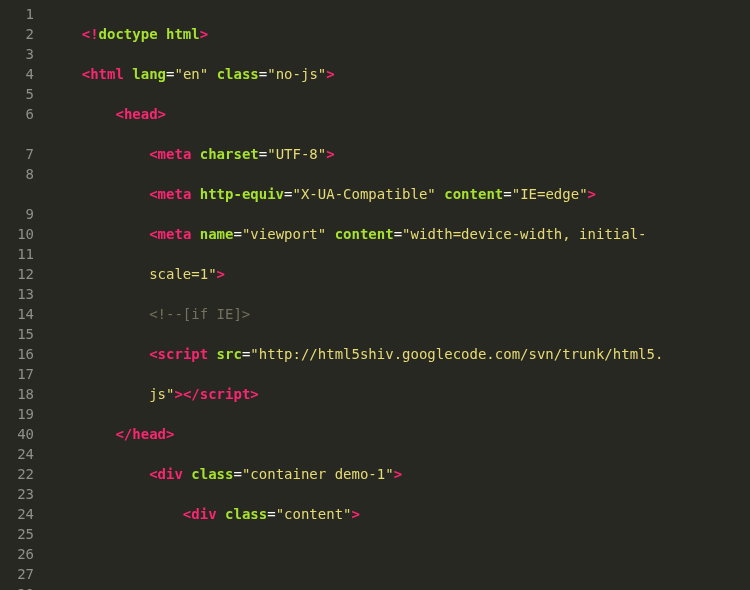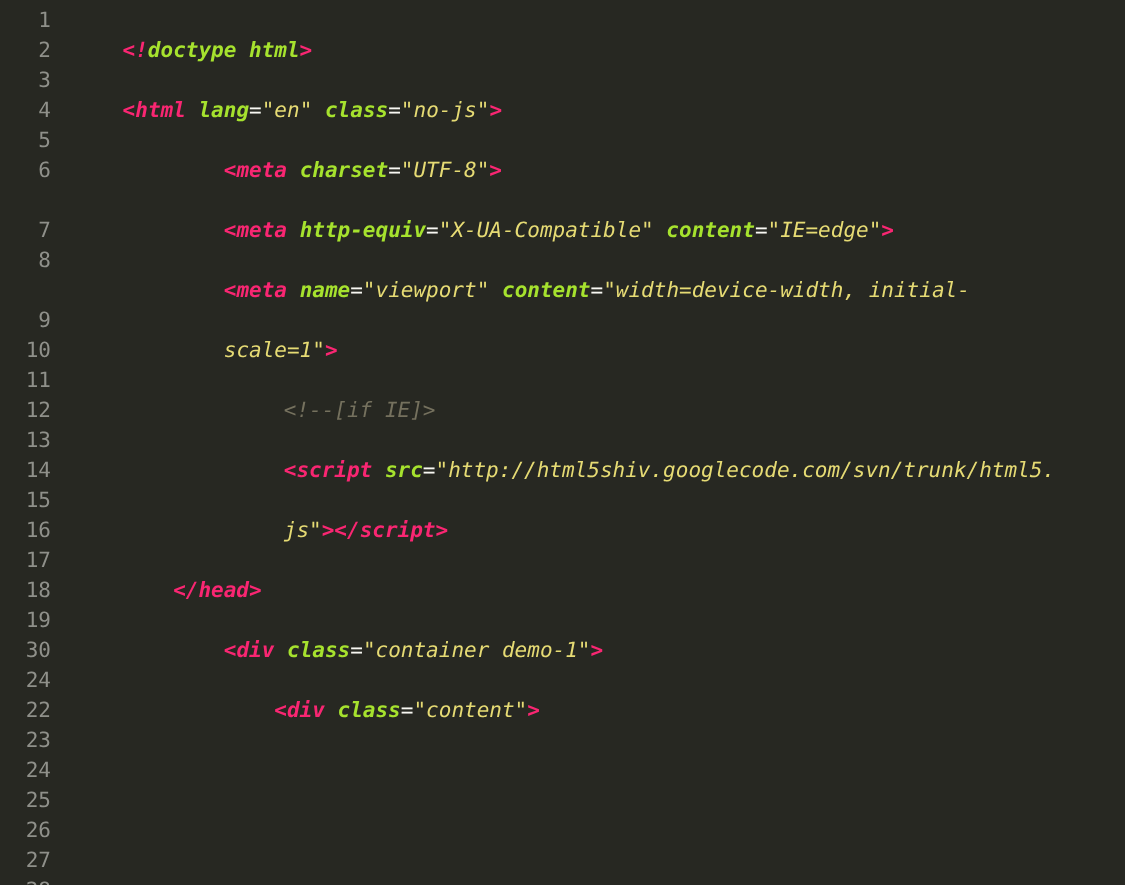--- a/index.html
+++ b/index.html
@@ -23,27 +23,26 @@
     user-select: none;
     flex-shrink: 0;
   }
   .gutter div { height: 20px; }
   .gutter .wrap { visibility: hidden; }
   .code {
     padding: 4px 0 20px 4px;
     flex: 1;
     white-space: pre;
     position: relative;
-    font-style: italic;
   }
   .code .line { height: 20px; }
   .c-tag { color: #f92672; font-weight: bold; }
   .c-name { color: #a6e22e; font-weight: bold; }
   .c-str { color: #e6db74; }
-  .c-com { color: #75715e; margin-left: 40px; }
+  .c-com { color: #75715e; }
   .c-br { color: #f8f8f2; }
 </style>
 </head>
 <body>
 
 <div class="editor">
   <div class="gutter" id="gutter">
       <div>1</div>
       <div>2</div>
       <div>3</div>
@@ -58,33 +57,34 @@
       <div>10</div>
       <div>11</div>
       <div>12</div>
       <div>13</div>
       <div>14</div>
       <div>15</div>
       <div>16</div>
       <div>17</div>
       <div>18</div>
       <div>19</div>
-      <div>30</div>
+      <div>40</div>
       <div>24</div>
       <div>22</div>
       <div>23</div>
       <div>24</div>
       <div>25</div>
       <div>26</div>
       <div>27</div>
       <div>28</div>
     </div>
   <div class="code">
 <div class="line">    <span class="c-tag">&lt;!</span><span class="c-name">doctype html</span><span class="c-tag">&gt;</span></div>
 <div class="line">    <span class="c-tag">&lt;</span><span class="c-tag">html</span> <span class="c-name">lang</span><span class="c-br">=</span><span class="c-str"><span>"</span><span>en</span><span>"</span></span> <span class="c-name">class</span><span class="c-br">=</span><span class="c-str"><span>"</span><span>no-js</span><span>"</span></span><span class="c-tag">&gt;</span></div>
+<div class="line">        <span class="c-tag">&lt;</span><span class="c-tag">head</span><span class="c-tag">&gt;</span></div>
 <div class="line">            <span class="c-tag">&lt;</span><span class="c-tag">meta</span> <span class="c-name">charset</span><span class="c-br">=</span><span class="c-str"><span>"</span><span>UTF-8</span><span>"</span></span><span class="c-tag">&gt;</span></div>
 <div class="line">            <span class="c-tag">&lt;</span><span class="c-tag">meta</span> <span class="c-name">http-equiv</span><span class="c-br">=</span><span class="c-str"><span>"</span><span>X-UA-Compatible</span><span>"</span></span> <span class="c-name">content</span><span class="c-br">=</span><span class="c-str"><span>"</span><span>IE=edge</span><span>"</span></span><span class="c-tag">&gt;</span></div>
 <div class="line">            <span class="c-tag">&lt;</span><span class="c-tag">meta</span> <span class="c-name">name</span><span class="c-br">=</span><span class="c-str"><span>"</span><span>viewport</span><span>"</span></span> <span class="c-name">content</span><span class="c-br">=</span><span class="c-str"><span>"</span><span>width=device-width, initial-</span></span></div>
 <div class="line">            <span class="c-str"><span>scale=1</span><span>"</span></span><span class="c-tag">&gt;</span></div>
 <div class="line">            <span class="c-com">&lt;!--[if IE]&gt;</span></div>
 <div class="line">            <span class="c-com"><span class="c-tag">&lt;</span><span class="c-tag">script</span> <span class="c-name">src</span><span class="c-br">=</span><span class="c-str"><span>"</span><span>http://html5shiv.googlecode.com/svn/trunk/html5.</span></span></span></div>
 <div class="line">            <span class="c-com"><span class="c-str"><span>js</span><span>"</span></span><span class="c-tag">&gt;</span><span class="c-tag">&lt;/</span><span class="c-tag">script</span><span class="c-tag">&gt;</span></span></div>
 <div class="line">        <span class="c-tag">&lt;/</span><span class="c-tag">head</span><span class="c-tag">&gt;</span></div>
 <div class="line">            <span class="c-tag">&lt;</span><span class="c-tag">div</span> <span class="c-name">class</span><span class="c-br">=</span><span class="c-str"><span>"</span><span>container demo-1</span><span>"</span></span><span class="c-tag">&gt;</span></div>
 <div class="line">                <span class="c-tag">&lt;</span><span class="c-tag">div</span> <span class="c-name">class</span><span class="c-br">=</span><span class="c-str"><span>"</span><span>content</span><span>"</span></span><span class="c-tag">&gt;</span></div>

